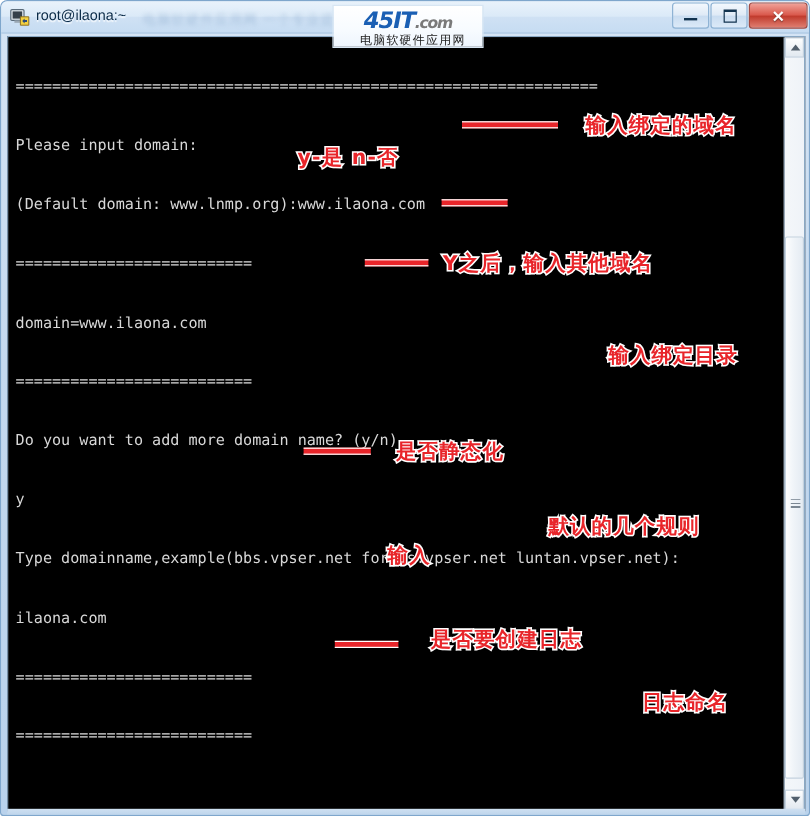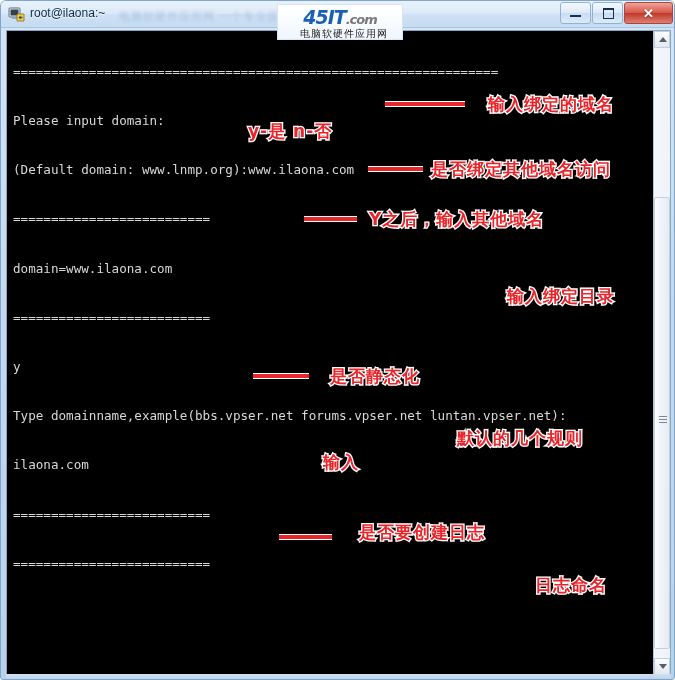--- a/index.html
+++ b/index.html
@@ -305,20 +305,21 @@
   <div class="term-outer">
     <div class="term-screen">
 
       <div class="term-text">
         <span class="l">================================================================</span>
         <span class="l">Please input domain:</span>
         <span class="l">(Default domain: www.lnmp.org):www.ilaona.com</span>
         <span class="l">==========================</span>
         <span class="l">domain=www.ilaona.com</span>
         <span class="l">==========================</span>
+        <span class="l">Do you want to add more domain name? (y/n)</span>
         <span class="l">y</span>
         <span class="l">Type domainname,example(bbs.vpser.net forums.vpser.net luntan.vpser.net):</span>
         <span class="l">ilaona.com</span>
         <span class="l">==========================</span>
         <span class="l">==========================</span>
         
         
         
         
         
@@ -345,21 +346,20 @@
       </div>
 
       <div class="redline" style="left:378px; top:70px; width:80px;"></div>
       <div class="redline" style="left:361px; top:135px; width:55px;"></div>
       <div class="redline" style="left:297px; top:185px; width:53px;"></div>
       <div class="redline" style="left:246px; top:342px; width:56px;"></div>
       <div class="redline" style="left:272px; top:503px; width:53px;"></div>
 
       <div class="anno" style="left:481px; top:62px;">输入绑定的域名</div>
       <div class="anno" style="left:241px; top:89px;">y-是 n-否</div>
-      <div class="anno" style="left:424px; top:127px;">是否绑定其他域名访问</div>
       <div class="anno" style="left:362px; top:177px;">Y之后，输入其他域名</div>
       <div class="anno" style="left:500px; top:254px;">输入绑定目录</div>
       <div class="anno" style="left:323px; top:334px;">是否静态化</div>
       <div class="anno" style="left:450px; top:396px;">默认的几个规则</div>
       <div class="anno" style="left:316px; top:420px;">输入</div>
       <div class="anno" style="left:352px; top:490px;">是否要创建日志</div>
       <div class="anno" style="left:528px; top:543px;">日志命名</div>
 
     </div>
 

